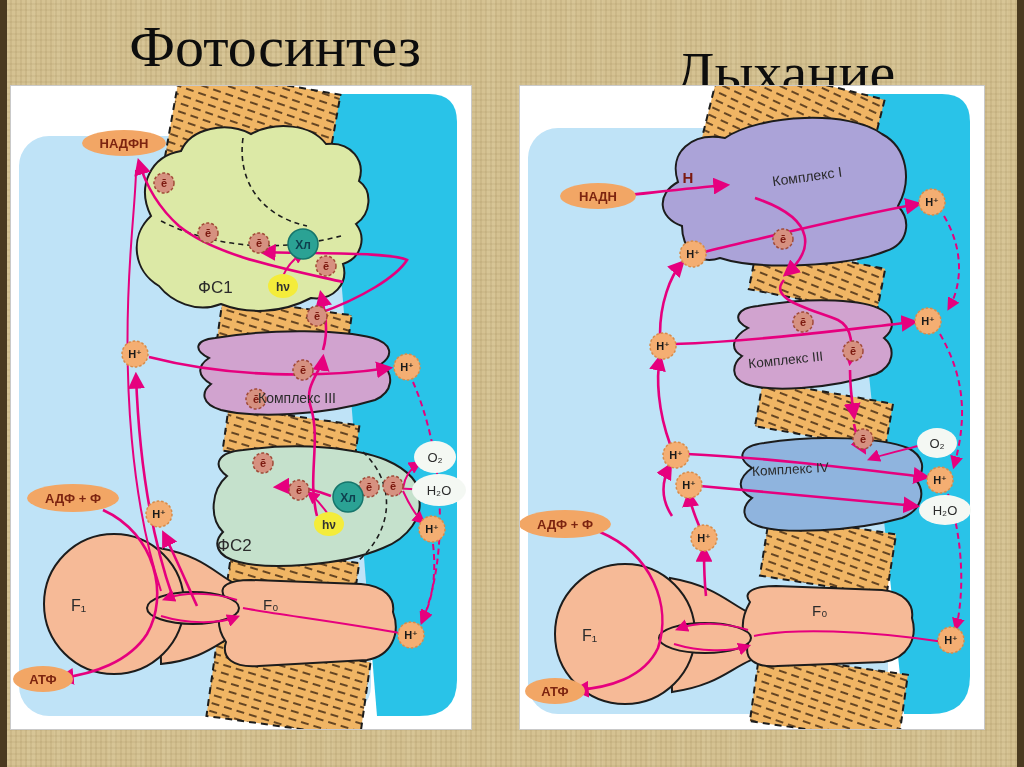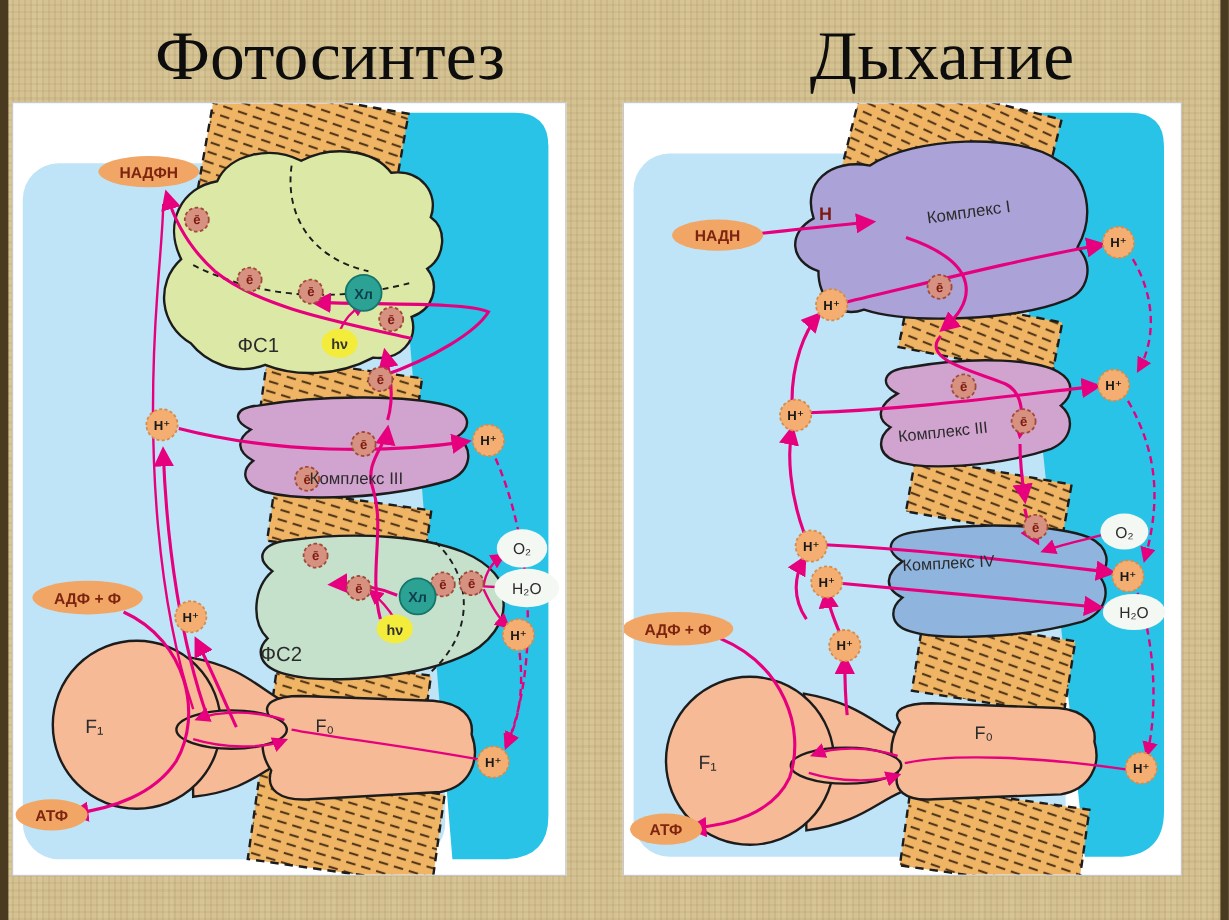--- a/index.html
+++ b/index.html
@@ -13,21 +13,21 @@
     font-family:"Liberation Sans","DejaVu Sans",sans-serif;
   }
   .edge{position:absolute;top:0;bottom:0;width:7px;background:#4a3a20;}
   .edge.left{left:0;} .edge.right{right:0;}
   .slide-title{
     position:absolute;top:12px;height:70px;line-height:70px;
     font-family:"Liberation Serif","DejaVu Serif",serif;
     font-size:58px;color:#0d0d0d;text-align:center;white-space:nowrap;
   }
   #title-left{left:40px;width:470px;}
-  #title-right{left:550px;width:470px;}
+  #title-right{left:550px;width:470px;margin-top:26px;}
   .panel{
     position:absolute;top:85px;height:645px;background:#ffffff;
     border:1px solid #c9c9c9;box-sizing:border-box;overflow:hidden;
   }
   #panel-photo{left:10px;width:462px;}
   #panel-resp{left:519px;width:466px;}
   svg{display:block;}
   svg text{font-family:"Liberation Sans","DejaVu Sans",sans-serif;}
   .blob{stroke:#1c1c1c;stroke-width:2;}
   .memb{stroke:#1c1c1c;stroke-width:2;stroke-dasharray:7 5;}

